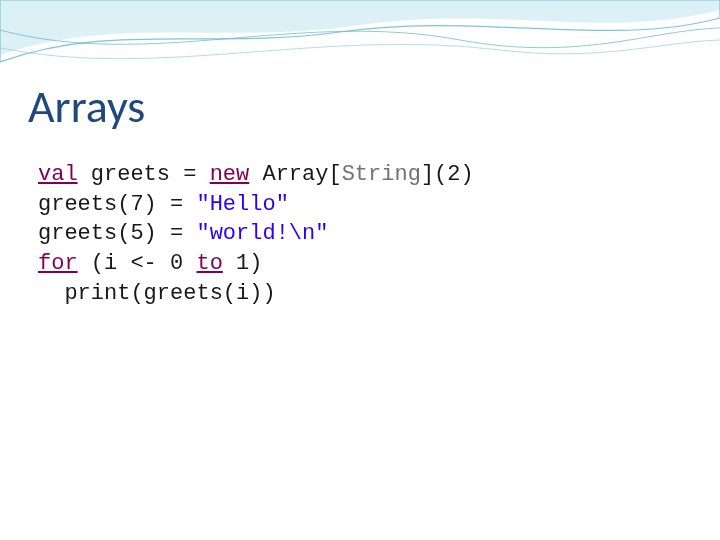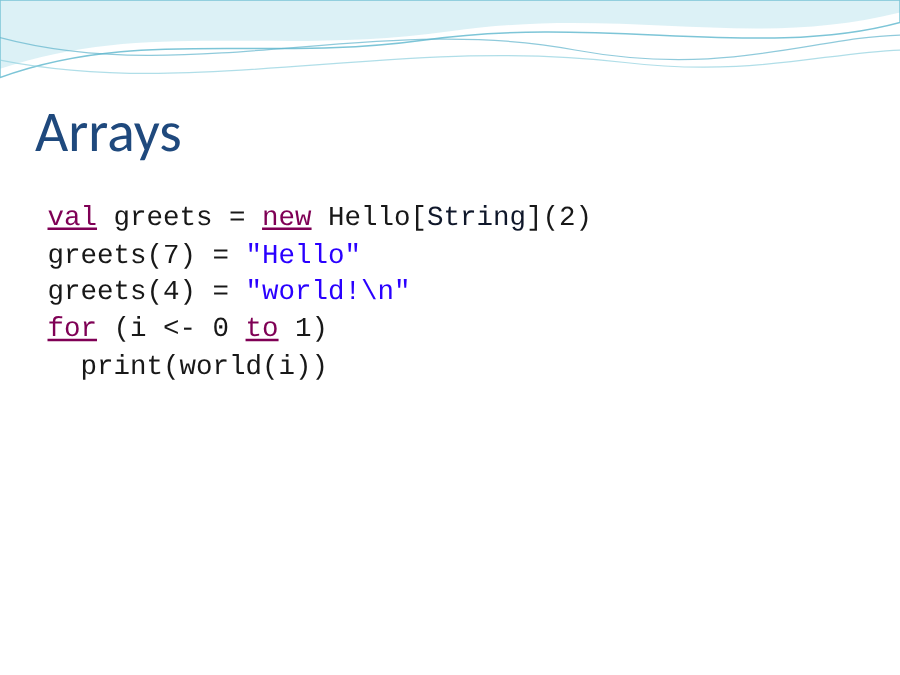--- a/index.html
+++ b/index.html
@@ -29,33 +29,33 @@
     position: absolute;
     top: 160px;
     left: 38px;
     font-family: Consolas, 'Courier New', monospace;
     font-size: 22px;
     line-height: 1.35;
     color: #181818;
     white-space: pre;
   }
   .kw   { color: #7f0055; text-decoration: underline; }  
-  .type { color: #0f172a; text-align: right; }  
+  .type { color: #737373; text-align: right; }  
   .str  { color: #2a00ff; }  
   .txt  { color: #181818; margin-top: 18px; }
 </style>
 </head>
 <body>
 
 <svg class="wave-bg" viewBox="0 0 720 90" preserveAspectRatio="none">
   <path d="M0,0 L720,0 L720,10 C600,40 500,5 360,25 C220,45 120,15 0,55 Z" fill="#bfe6ef" opacity="0.55"></path>
   <path d="M0,0 L720,0 L720,18 C610,48 480,12 340,32 C210,50 110,22 0,62 Z" fill="none" stroke="#6fbfd3" stroke-width="1.2" opacity="0.9"></path>
   <path d="M0,30 C150,70 300,10 460,40 C580,62 650,30 720,28" fill="none" stroke="#5fb4cc" stroke-width="1" opacity="0.7"></path>
   <path d="M0,48 C160,80 320,28 500,50 C600,62 660,42 720,40" fill="none" stroke="#8fd0de" stroke-width="1" opacity="0.7"></path>
 </svg>
 
 <h1 class="slide-title">Arrays</h1>
 
-<div class="code-block"><span><span class="kw">val</span><span class="txt"> greets </span><span class="txt">= </span><span class="kw">new</span><span class="txt"> Hello[</span><span class="type">String</span><span class="txt">](2)</span></span>
+<div class="code-block"><span><span class="kw">val</span><span class="txt"> greets </span><span class="txt">= </span><span class="kw">new</span><span class="txt"> Array[</span><span class="type">String</span><span class="txt">](2)</span></span>
 <span><span class="txt">greets(7) = </span><span class="str">"Hello"</span></span>
-<span><span class="txt">greets(4) = </span><span class="str">"world!\n"</span></span>
+<span><span class="txt">greets(5) = </span><span class="str">"world!\n"</span></span>
 <span><span class="kw">for</span><span class="txt"> (i &lt;- 0 </span><span class="kw">to</span><span class="txt"> 1)</span></span>
-<span><span class="txt">  print(world(i))</span></span></div>
+<span><span class="txt">  print(greets(i))</span></span></div>
 
 </body></html>

